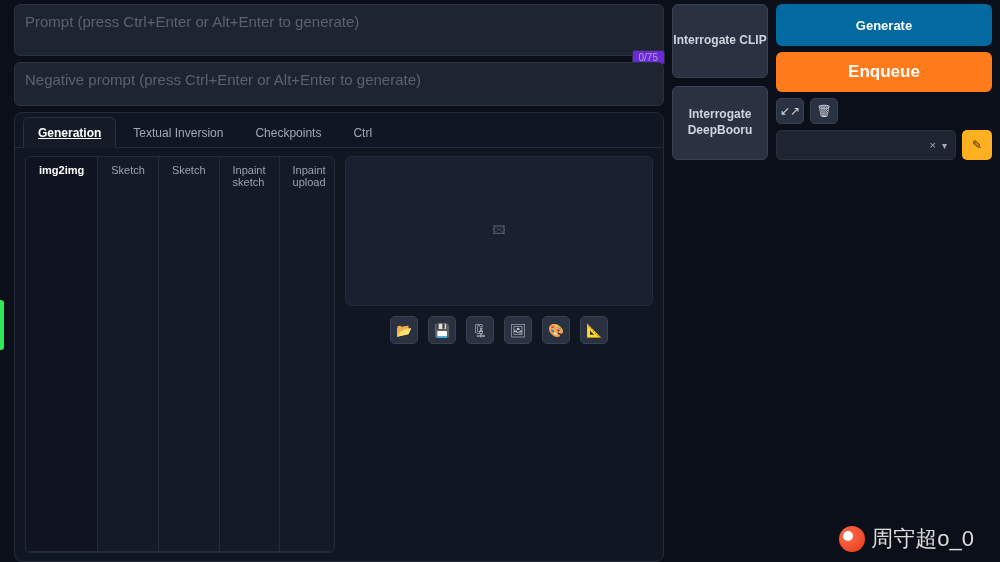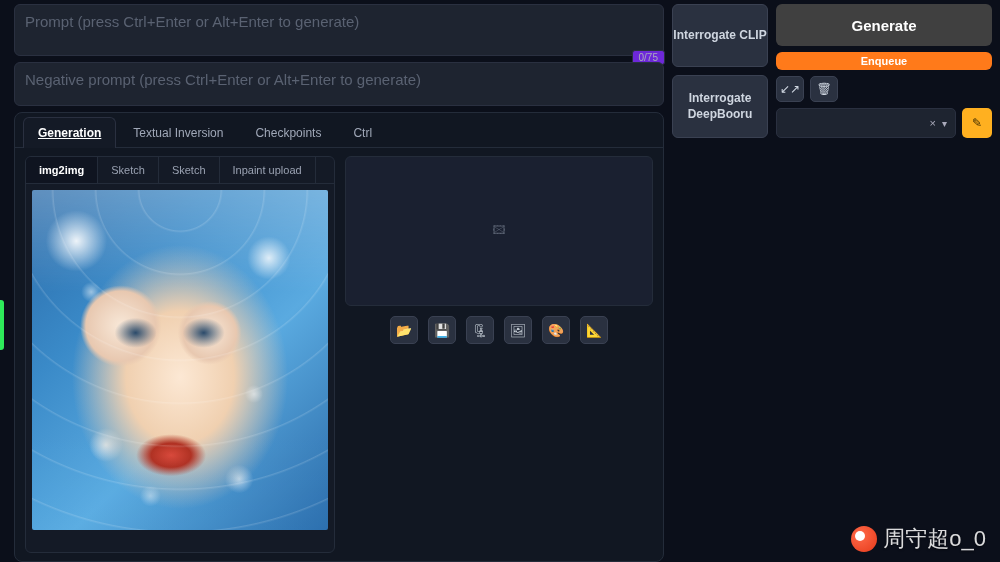--- a/index.html
+++ b/index.html
@@ -32,28 +32,28 @@
 .interrogate-col { display: flex; flex-direction: column; gap: 8px; width: 96px; }
 .interrogate-btn {
   flex: 1; min-height: 58px;
   background: #2a3140; border: 1px solid #3a4152; border-radius: 6px;
   display: flex; align-items: center; justify-content: center; text-align: center;
   color: #cfd6e0; font-size: 12px; font-weight: 600; line-height: 1.3;
   cursor: pointer;
 }
 .action-col { flex: 1; display: flex; flex-direction: column; gap: 6px; }
 .generate-btn {
-  height: 42px; background: #404040; border-radius: 6px;
+  height: 42px; background: #0369a1; border-radius: 6px;
   display: flex; align-items: center; justify-content: center;
-  color: #fff; font-weight: 700; font-size: 15px; cursor: pointer;
+  color: #fff; font-weight: 700; font-size: 13px; cursor: pointer;
 }
 .enqueue-btn {
-  height: 18px; background: #ff7a1a; border-radius: 6px;
+  height: 40px; background: #ff7a1a; border-radius: 6px;
   display: flex; align-items: center; justify-content: center;
-  color: #fff; font-weight: 600; font-size: 11px; cursor: pointer;
+  color: #fff; font-weight: 600; font-size: 17px; cursor: pointer;
 }
 .small-btn-row { display: flex; gap: 6px; }
 .small-btn {
   width: 28px; height: 26px; background: #2a3140; border: 1px solid #3a4152;
   border-radius: 5px; display: flex; align-items: center; justify-content: center;
   color: #cfd6e0; cursor: pointer; font-size: 12px;
 }
 .styles-row { display: flex; gap: 6px; align-items: stretch; }
 .styles-select {
   flex: 1; height: 30px; background: #1e2430; border: 1px solid #2a3040;
@@ -76,21 +76,21 @@
 .m-tab {
   padding: 8px 14px; color: #a0a8b8; font-size: 12px; cursor: pointer;
   border: 1px solid transparent; border-bottom: none; border-radius: 6px 6px 0 0;
   margin-bottom: -1px;
 }
 .m-tab.active { color: #fff; border-color: #2a3040; background: #141a26; font-weight: 600; text-decoration: underline; }
 
 .work-row { flex: 1; display: flex; gap: 10px; padding: 8px 10px; overflow: hidden; }
 .canvas-pane {
   flex: 1; background: #141a26; border: 1px solid #242c3a; border-radius: 6px;
-  display: flex; flex-direction: column; overflow: hidden;
+  display: flex; flex-direction: row; overflow: hidden;
 }
 .sub-tab-row { display: flex; border-bottom: 1px solid #242c3a; }
 .s-tab {
   padding: 7px 13px; color: #9aa2b2; font-size: 11px; cursor: pointer;
   border-right: 1px solid #242c3a;
 }
 .s-tab.active { color: #fff; background: #0f1420; font-weight: 600; }
 
 .image-slot {
   flex: 1; display: flex; align-items: flex-start; justify-content: center;
@@ -145,21 +145,21 @@
   width: 28px; height: 28px; background: #2a3140; border: 1px solid #3a4152;
   border-radius: 5px; display: flex; align-items: center; justify-content: center;
   font-size: 13px; cursor: pointer;
 }
 
 .green-strip {
   position: absolute; left: 0; top: 300px; width: 4px; height: 50px;
   background: #2eea5a; border-radius: 0 3px 3px 0;
 }
 .watermark {
-  position: absolute; right: 14px; bottom: 8px;
+  position: absolute; right: 26px; bottom: 8px;
   color: rgba(255,255,255,0.85); font-size: 22px; font-weight: 500;
   display: flex; align-items: center; gap: 6px;
   text-shadow: 0 1px 2px rgba(0,0,0,0.5);
 }
 .wm-logo {
   width: 26px; height: 26px; border-radius: 50%;
   background: radial-gradient(circle at 35% 35%, #ff6a4a, #e63a1a);
   position: relative;
 }
 .wm-logo::after {
@@ -187,20 +187,21 @@
         <div class="m-tab">Checkpoints</div>
         <div class="m-tab">Ctrl</div>
       </div>
 
       <div class="work-row">
         <div class="canvas-pane">
           <div class="sub-tab-row">
             <div class="s-tab active">img2img</div>
             <div class="s-tab">Sketch</div>
             <div class="s-tab">Sketch</div>
+            <div class="s-tab">Inpaint sketch</div>
             <div class="s-tab">Inpaint upload</div>
 
           </div>
           <div class="image-slot">
             <div class="img-close">×</div>
             <div class="uploaded-image"></div>
           </div>
         </div>
 
         <div class="output-pane">

